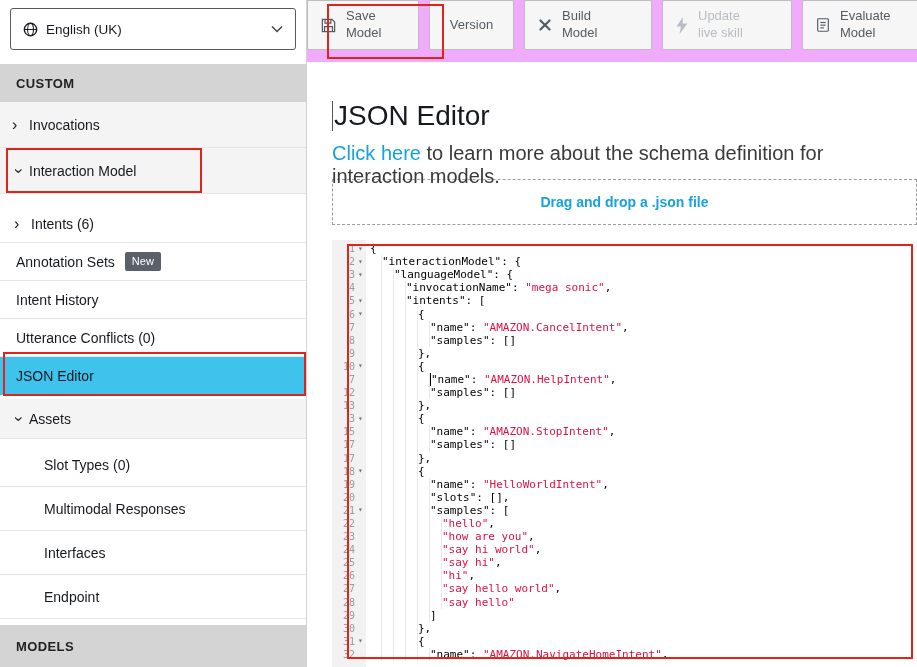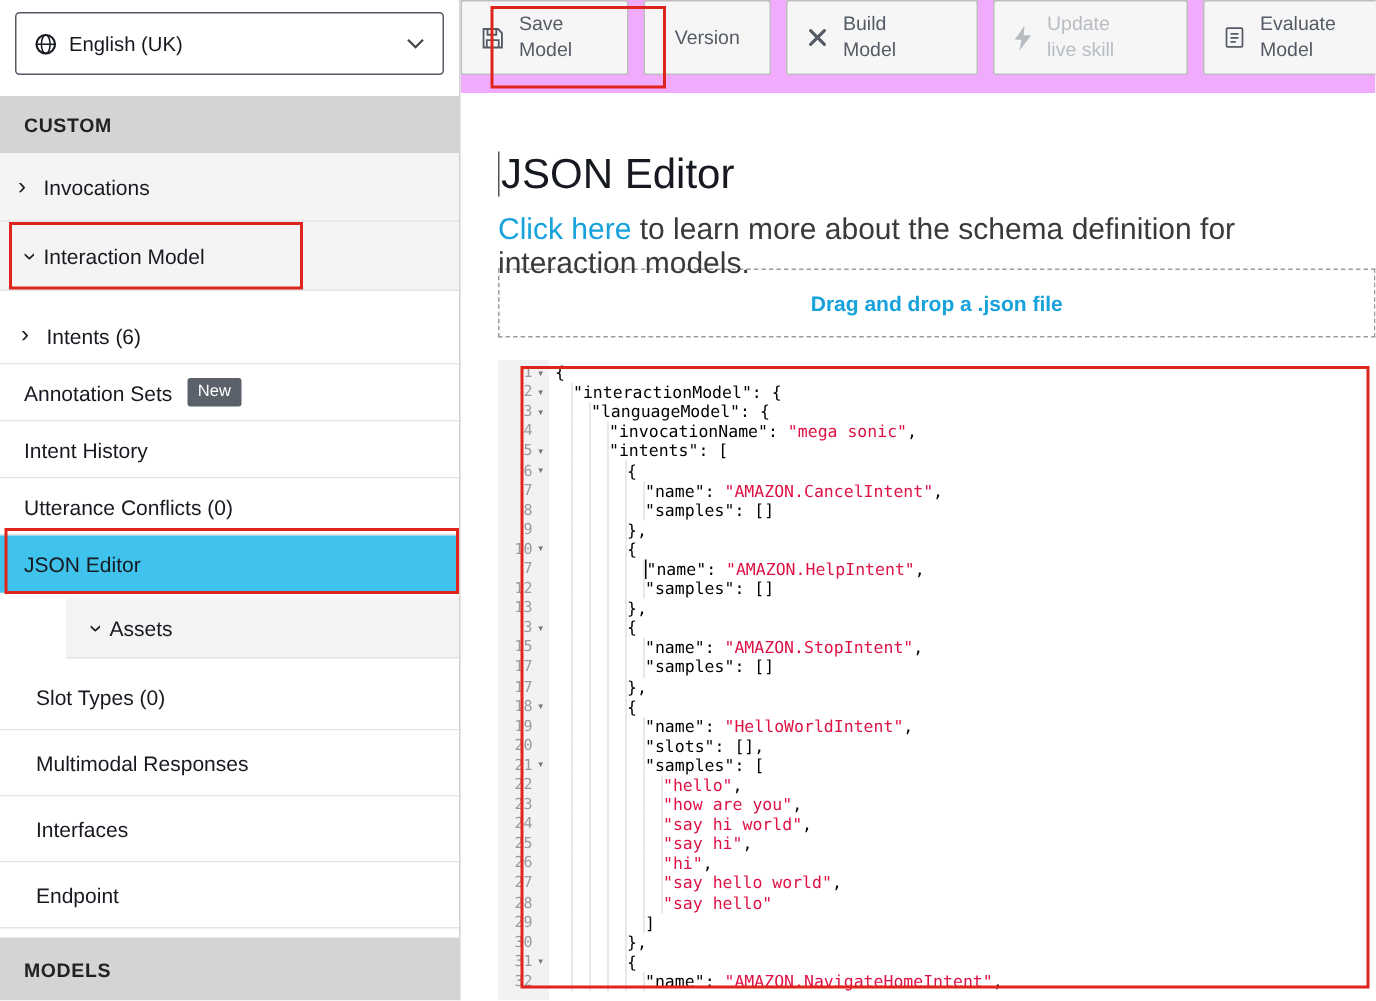--- a/index.html
+++ b/index.html
@@ -13,21 +13,21 @@
   .lang-select{height:42px;border:1px solid #545b64;border-radius:3px;background:#fff;display:flex;align-items:center;gap:8px;padding:0 12px;cursor:pointer;}
   .lang-label{flex:1;font-size:13.5px;color:#16191f;}
   .side-header{height:38px;margin-top:6px;background:#d4d4d4;display:flex;align-items:center;padding:0 16px;font-size:13px;font-weight:bold;color:#222;letter-spacing:.4px;flex:0 0 auto;}
   .side-header.models{margin-top:auto;height:42px;}
   .nav{display:flex;flex-direction:column;}
   .nav-item{display:flex;align-items:center;border-bottom:1px solid #e4e4e4;font-size:14px;color:#16191f;cursor:pointer;background:#fff;flex:0 0 auto;}
   .k-top{height:46px;background:#f4f4f4;padding-left:12px;}
   .k-section2{height:40px;background:#f4f4f4;padding-left:12px;}
   .k-mid{height:37px;padding-left:14px;}
   .k-leaf{height:38px;padding-left:16px;}
-  .k-leaf2{height:44px;padding-left:24px;}
+  .k-leaf2{height:44px;padding-left:44px;}
   .nav-item.active{background:var(--active-bg);border-bottom-color:var(--active-bg);}
   .chev{width:17px;font-size:16px;line-height:1;color:#16191f;display:inline-flex;}
   .chev.down{transform:rotate(90deg);width:14px;margin-right:3px;justify-content:center;}
   .badge{margin-left:10px;background:#5a616b;color:#fff;font-size:11px;line-height:1;padding:4px 7px;border-radius:2px;}
 
   
   .topbar{position:absolute;left:307px;top:0;width:610px;height:62px;background:#f0abfc;display:flex;align-items:flex-start;}
   .tb-row{display:flex;gap:10px;align-items:center;}
   .tb-btn{height:50px;border:1px solid #bdbdbd;border-radius:2px;background:#f6f6f6;color:#545b64;font-family:"Liberation Sans",sans-serif;font-size:13px;display:flex;align-items:center;gap:9px;padding:0 12px;cursor:pointer;}
   .tb-row .tb-btn:nth-child(1){width:112px;}
@@ -103,21 +103,21 @@
       </div>
       <div class="nav-item k-leaf">
         <span>Intent History</span>
       </div>
       <div class="nav-item k-leaf">
         <span>Utterance Conflicts (0)</span>
       </div>
       <div class="nav-item k-leaf active">
         <span>JSON Editor</span>
       </div>
-      <div class="nav-item k-section2" style="margin-top: 4px; margin-left: 44px;">
+      <div class="nav-item k-section2" style="margin-top: 4px;">
         <span class="chev down">›</span>
         <span>Assets</span>
       </div>
       <div class="nav-item k-leaf2" style="margin-top: 4px;">
         <span>Slot Types (0)</span>
       </div>
       <div class="nav-item k-leaf2">
         <span>Multimodal Responses</span>
       </div>
       <div class="nav-item k-leaf2">

